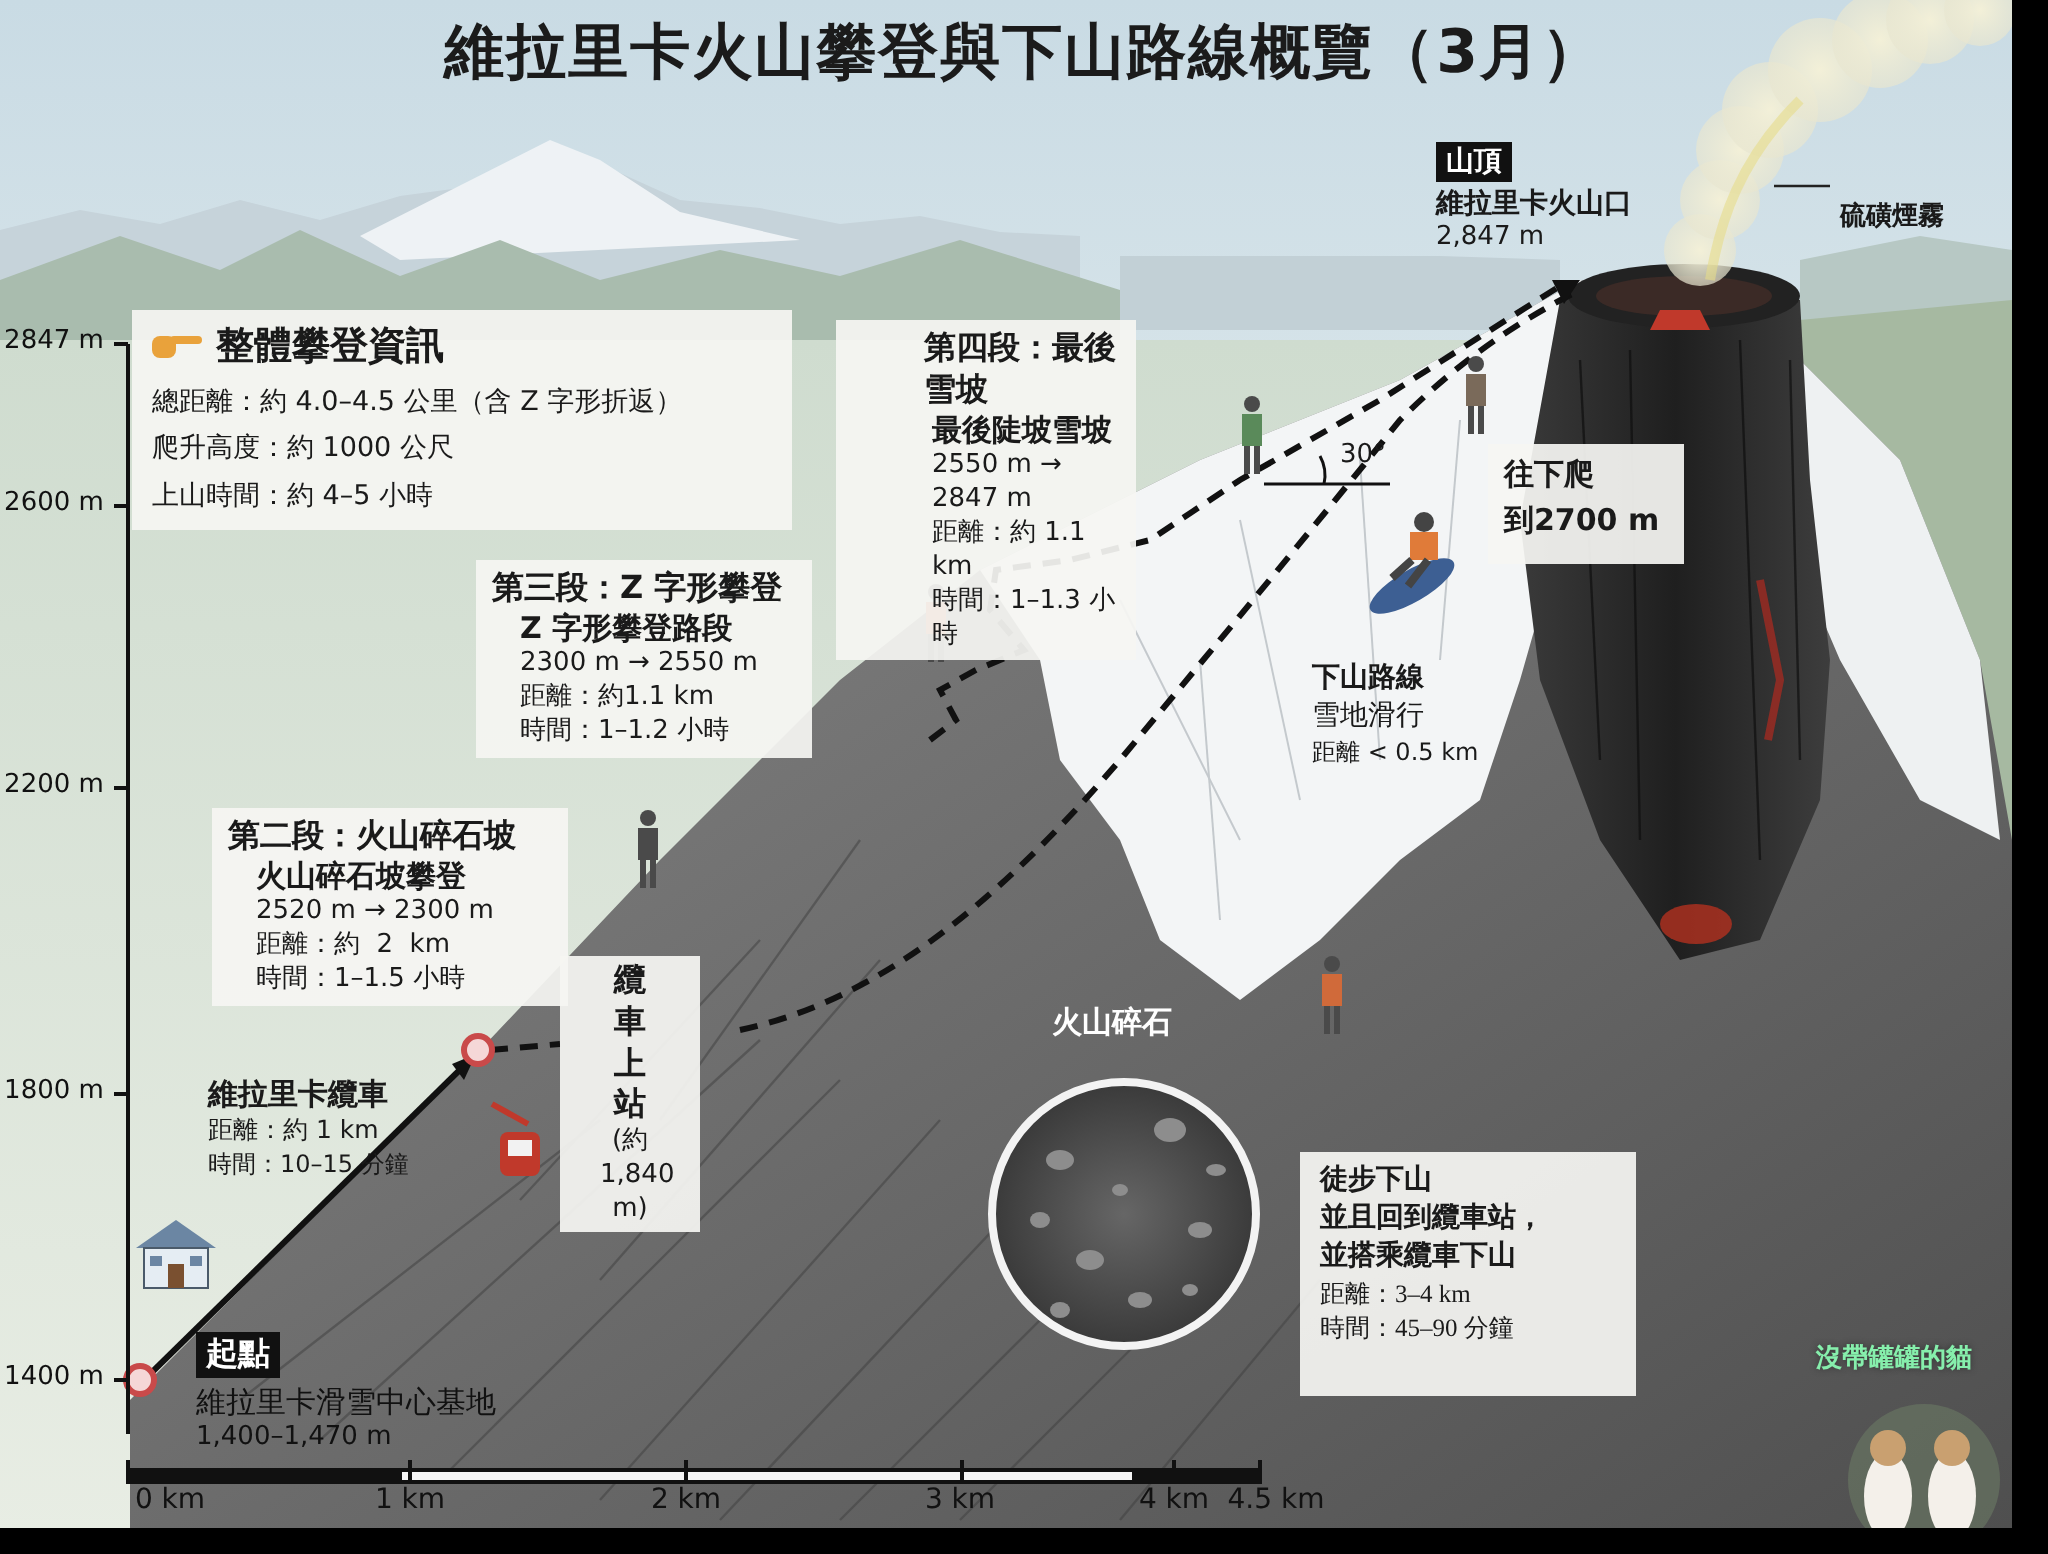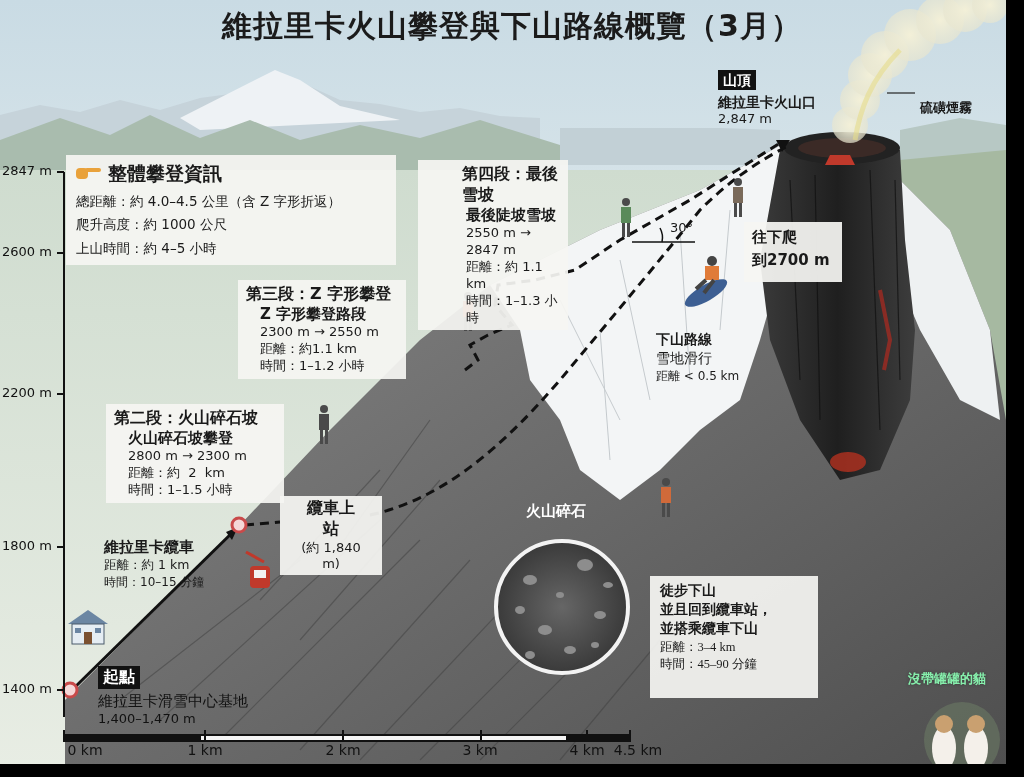--- a/index.html
+++ b/index.html
@@ -277,26 +277,26 @@
     <div class="h">第三段：Z 字形攀登</div>
     <div class="s">Z 字形攀登路段</div>
     <div class="l">2300 m → 2550 m</div>
     <div class="l">距離：約1.1 km</div>
     <div class="l">時間：1–1.2 小時</div>
   </div>
 
   <div class="panel" style="left:106px;top:404px;width:178px;">
     <div class="h">第二段：火山碎石坡</div>
     <div class="s">火山碎石坡攀登</div>
-    <div class="l">2800 m → 2300 m</div>
+    <div class="l">2520 m → 2300 m</div>
     <div class="l" style="white-space:pre">距離：約  2  km</div>
     <div class="l">時間：1–1.5 小時</div>
   </div>
 
-  <div class="panel" style="left:280px;top:496px;width:102px;text-align:center;padding:2px 20px;">
+  <div class="panel" style="left:280px;top:478px;width:70px;text-align:center;padding:2px 20px;">
     <div style="font-weight:bold;font-size:16px">纜車上站</div>
     <div style="font-size:13px">(約 1,840 m)</div>
   </div>
 
   <div class="abs" style="left:68px;top:537px;line-height:1.35;margin-left:36px;">
     <div style="font-weight:bold;font-size:15px">維拉里卡纜車</div>
     <div style="font-size:12.5px">距離：約 1 km</div>
     <div style="font-size:12px">時間：10–15 分鐘</div>
   </div>
 

